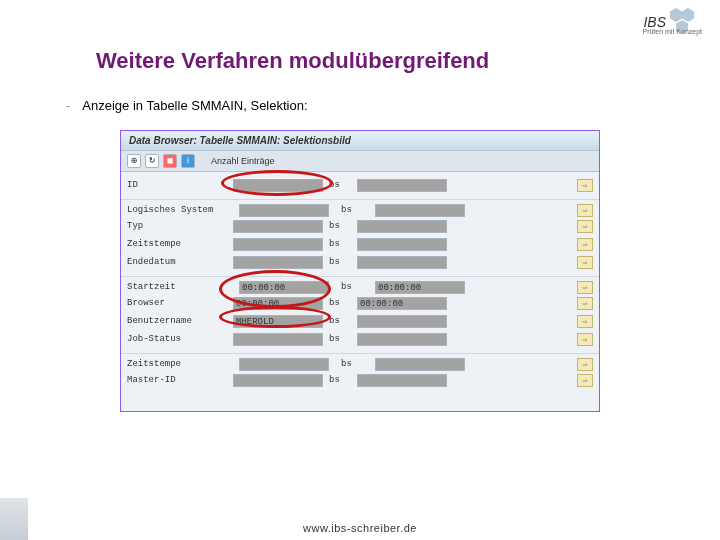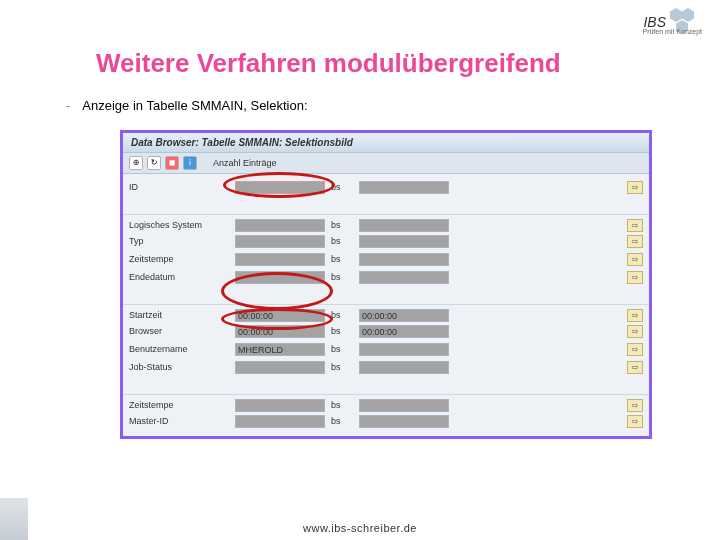--- a/index.html
+++ b/index.html
@@ -16,58 +16,58 @@
   }
   .logo-text { font-weight: normal; font-style: italic; font-size: 14px; color: #333; }
   .logo-hex { position: relative; width: 32px; height: 28px; }
   .hex { position: absolute; width: 12px; height: 14px; background: #b7c9d6; clip-path: polygon(50% 0, 100% 25%, 100% 75%, 50% 100%, 0 75%, 0 25%); }
   .hex.a { left: 0; top: 0; }
   .hex.b { left: 12px; top: 0; }
   .hex.c { left: 6px; top: 12px; }
   .logo-tagline { position: absolute; top: 28px; right: 18px; font-size: 7px; color: #666; }
   .slide-title {
     position: absolute; top: 48px; left: 96px;
-    font-size: 26px; font-weight: bold; color: #ec4899;
+    font-size: 22px; font-weight: bold; color: #701a75;
     font-family: "Trebuchet MS", Arial, sans-serif;
   }
   .bullet-row {
     position: absolute; top: 98px; left: 66px;
     font-size: 13px; color: #000;
     display: flex; gap: 12px;
   }
   .bullet-dash { color: #888; }
   .screenshot {
     position: absolute; top: 130px; left: 120px;
-    width: 532px;
-    border: 3px solid #8b5cf6;
+    width: 480px;
+    border: 1px solid #8b5cf6;
     background: #eef1f5;
     font-size: 10px;
   }
   .shot-title {
     background: linear-gradient(#e8f0f7,#c9dbe9);
     padding: 4px 8px; font-weight: bold; font-style: italic; color: #333;
     border-bottom: 1px solid #b8c4d0;
   }
   .shot-toolbar {
     background: #dde6ef; padding: 3px 6px;
     display: flex; gap: 4px; align-items: center;
     border-bottom: 1px solid #b8c4d0;
   }
   .tb-icon {
     width: 14px; height: 14px; display: inline-block;
     border: 1px solid #aab3bc; border-radius: 2px; background: #fff;
     font-size: 8px; line-height: 12px; text-align: center;
   }
   .tb-label { font-size: 9px; color: #333; margin-left: 12px; }
-  .shot-body { background: #eef1f5; padding: 4px 0 6px 0; }
+  .shot-body { background: #eef1f5; padding: 4px 0 22px 0; font-family: Liberation Mono, monospace; }
   .form-row {
     display: flex; align-items: center; height: 18px;
     padding: 0 6px; gap: 6px;
   }
-  .form-row.sep { border-top: 1px solid #d0d8df; margin-top: 18px; padding-top: 3px; }
+  .form-row.sep { border-top: 1px solid #d0d8df; margin-top: 5px; padding-top: 3px; gap: 12px; }
   .field-label { width: 100px; font-size: 9px; color: #333; }
   .field-input {
     background: #a3a3a3; border: 1px solid #aab3bc;
     height: 13px; font-size: 9px; padding: 0 2px; line-height: 13px;
     color: #333;
   }
   .in1 { width: 90px; }
   .in2 { width: 90px; }
   .bs-label { width: 22px; font-size: 9px; color: #333; }
   .arrow-btn {

